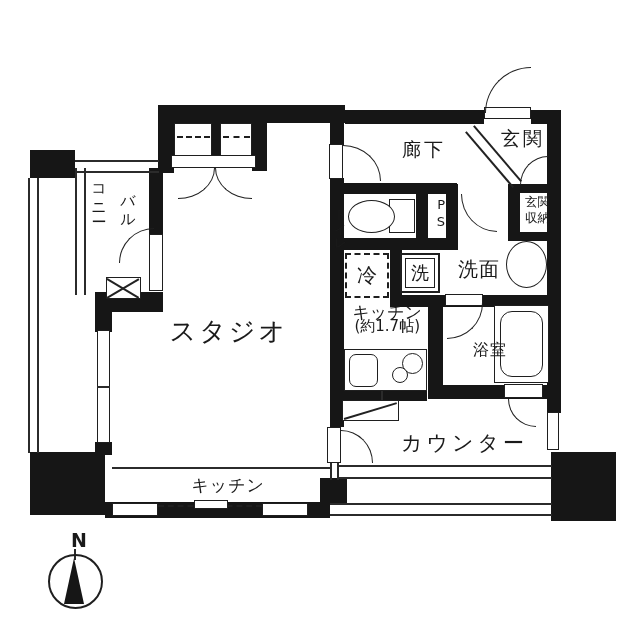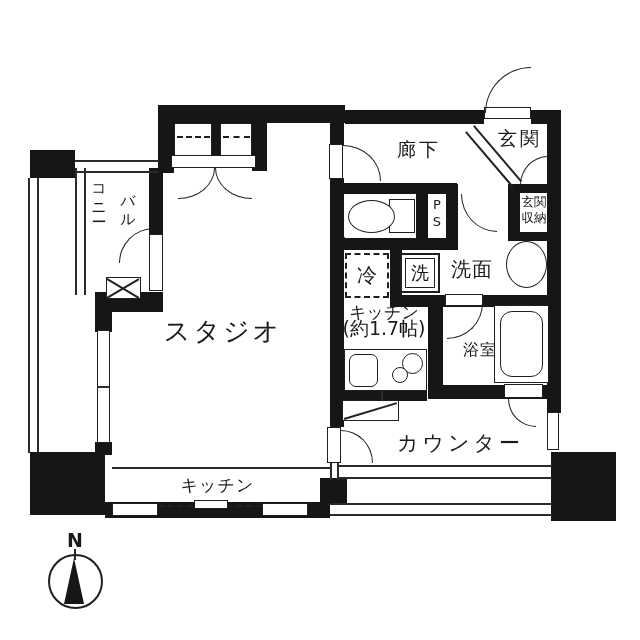--- a/index.html
+++ b/index.html
@@ -7,21 +7,21 @@
         font-family:"DejaVu Sans","Liberation Sans",sans-serif;color:#1a1a1a;overflow:hidden}
   .w{position:absolute;background:#161616}
   .ln{position:absolute;background:#2b2b2b}
   .bx{position:absolute;background:#fff;border:1.5px solid #1f1f1f;box-sizing:border-box}
   .el{position:absolute;background:#fff;border:1.7px solid #1f1f1f;border-radius:50%;box-sizing:border-box}
   .arc{position:absolute;border:0 solid #1f1f1f;box-sizing:border-box;background:transparent}
   .arc.nw{border-top-width:1.7px;border-left-width:1.7px;border-top-left-radius:100% 100%}
   .arc.ne{border-top-width:1.7px;border-right-width:1.7px;border-top-right-radius:100% 100%}
   .arc.se{border-bottom-width:1.7px;border-right-width:1.7px;border-bottom-right-radius:100% 100%}
   .arc.sw{border-bottom-width:1.7px;border-left-width:1.7px;border-bottom-left-radius:100% 100%}
-  .lab{position:absolute;white-space:nowrap;text-align:center;line-height:1.15}
+  .lab{position:absolute;white-space:nowrap;text-align:right;line-height:1.15}
   .vlab{writing-mode:vertical-rl;text-orientation:upright}
   .dash{position:absolute;border-top:2.2px dashed #1f1f1f}
   .dashbox{position:absolute;background:#fff;border:2px dashed #1f1f1f;box-sizing:border-box;
            display:flex;align-items:center;justify-content:center}
   .diag{position:absolute;height:1.6px;background:#222;transform-origin:0 50%}
   .cflex{display:flex;align-items:center;justify-content:center}
 </style>
 </head>
 <body>
 
@@ -150,21 +150,21 @@
 
   <div class="lab" style="left:429px;top:197px;width:16px;font-size:13px;line-height:1.3">
     <span style="display:block">P</span>
     <span style="display:block">S</span>
   </div>
 
   <div class="lab" style="left:444px;top:258px;width:56px;font-size:20px;letter-spacing:1px">洗面</div>
   <div class="lab" style="left:453px;top:341px;width:54px;font-size:16px;letter-spacing:1px">浴室</div>
 
   <div class="lab" style="left:346px;top:303px;width:76px;font-size:17px">キッチン</div>
-  <div class="lab" style="left:340px;top:318px;width:88px;font-size:19px">(約1.7帖)</div>
+  <div class="lab" style="left:332px;top:318px;width:88px;font-size:15px">(約1.7帖)</div>
 
   <div class="lab" style="left:393px;top:431px;width:135px;font-size:21px;letter-spacing:4px">カウンター</div>
 
   <div style="position:absolute;left:89px;top:175px;width:48px;height:85px;display:flex;justify-content:space-between">
     <span class="vlab" style="font-size:15px;letter-spacing:2px">コニー</span>
     <span class="vlab" style="font-size:15px;letter-spacing:2px;margin-top:9px">バル</span>
   </div>
 
   <div class="lab" style="left:170px;top:476px;width:95px;font-size:17px;letter-spacing:1px">キッチン</div>
 

